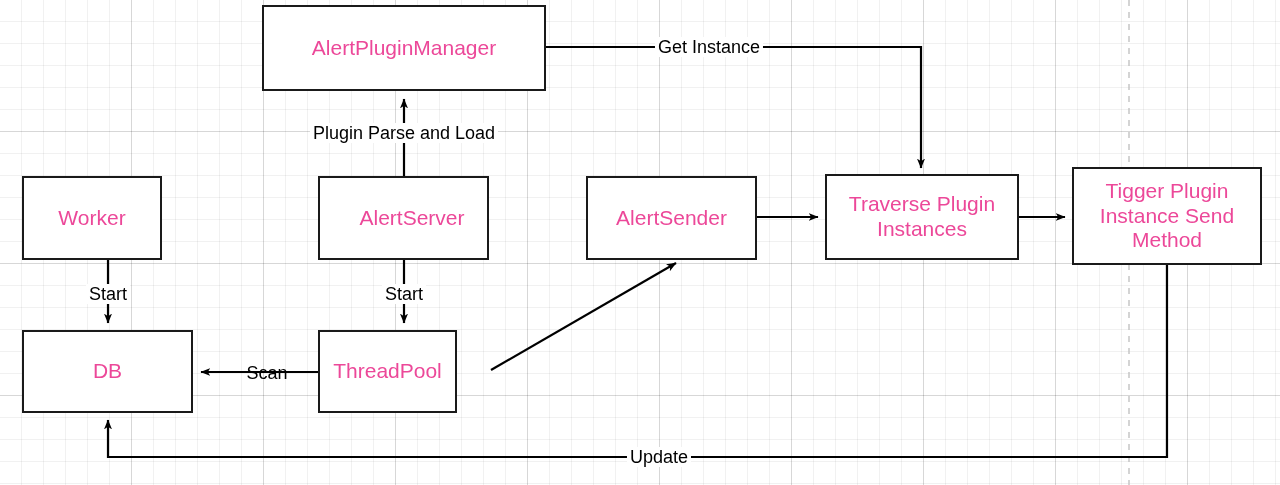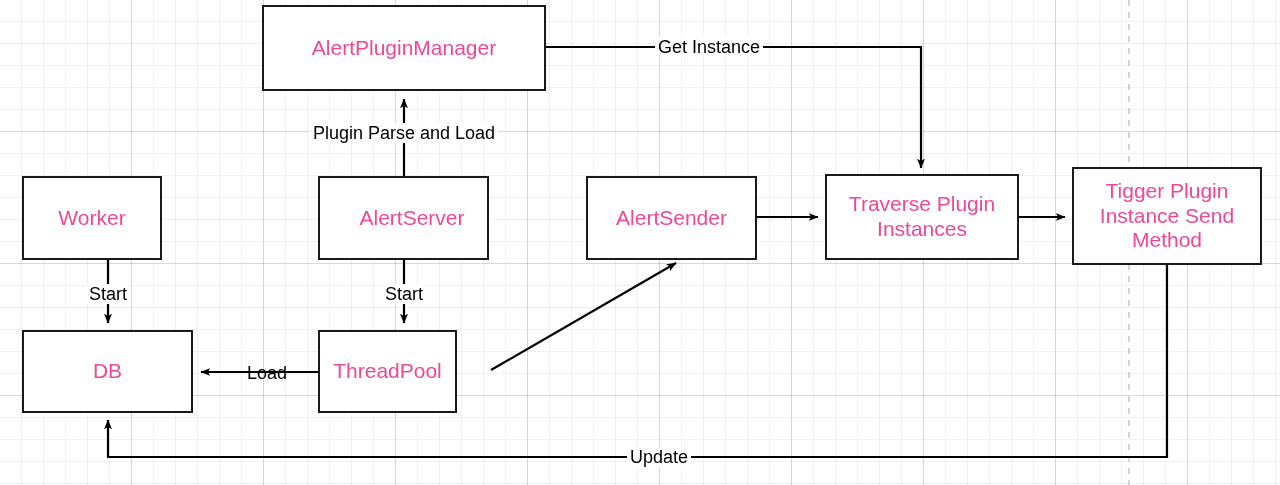--- a/index.html
+++ b/index.html
@@ -134,17 +134,17 @@
   </div>
 
   <div class="edge-label" style="left:709px; top:47px;">Get Instance</div>
 
   <div class="edge-label" style="left:404px; top:133px;">Plugin Parse and Load</div>
 
   <div class="edge-label" style="left:108px; top:294px;">Start</div>
 
   <div class="edge-label" style="left:404px; top:294px;">Start</div>
 
-  <div class="edge-label" style="left:267px; top:373px; background:transparent;">Load</div>
+  <div class="edge-label" style="left:267px; top:373px; background:transparent;">Scan</div>
 
   <div class="edge-label" style="left:659px; top:457px;">Update</div>
 
 </div>
 
 </body></html>

